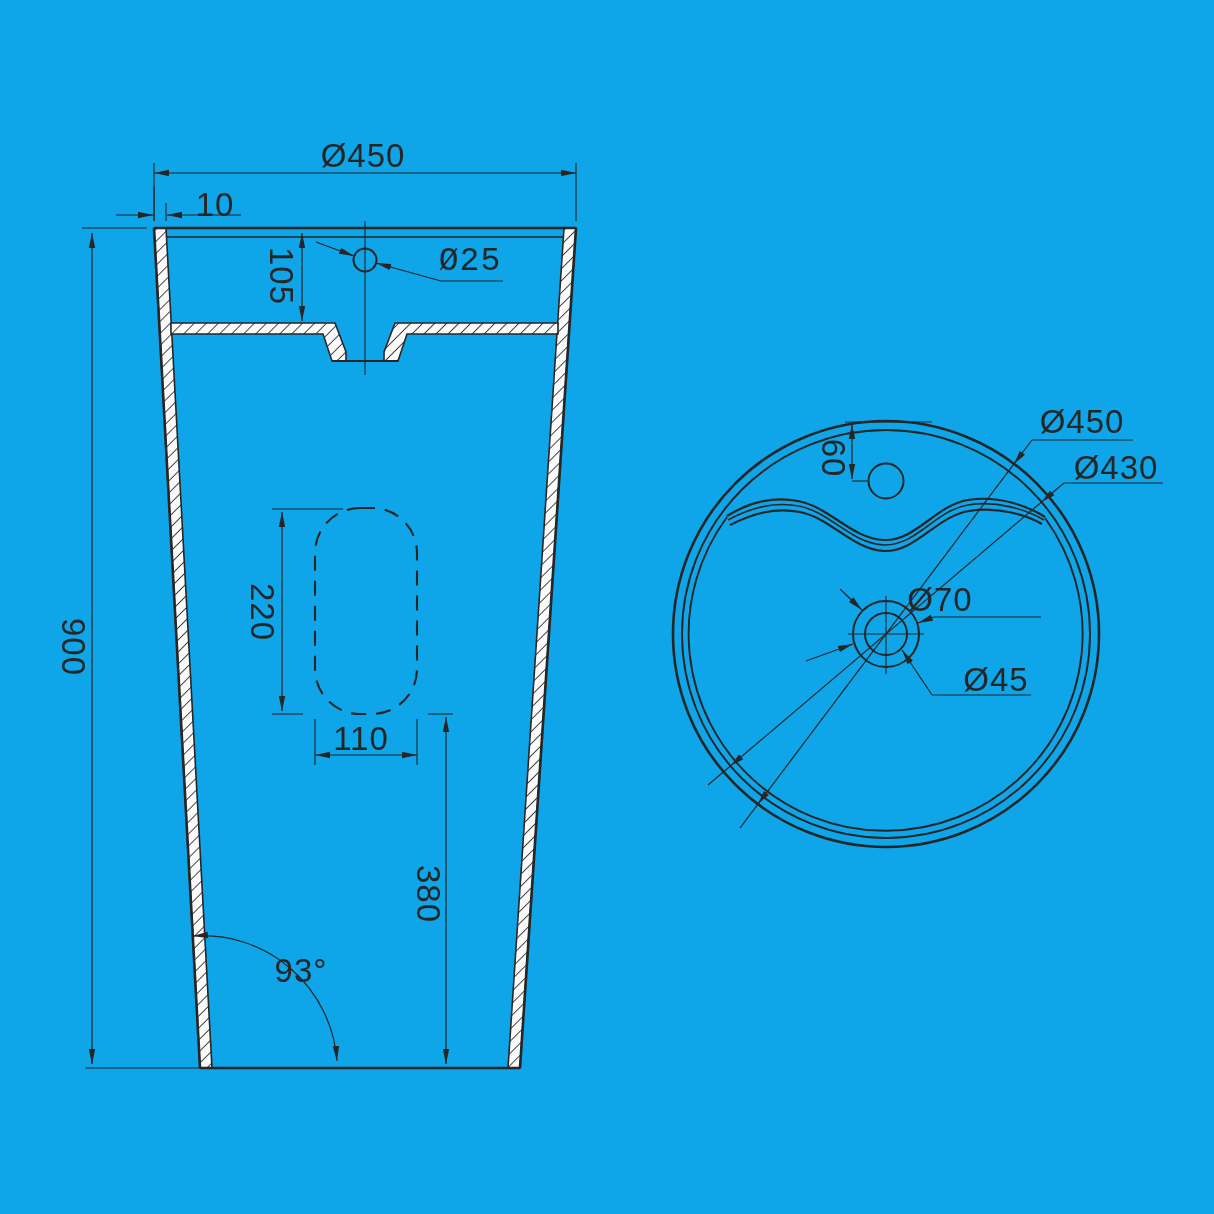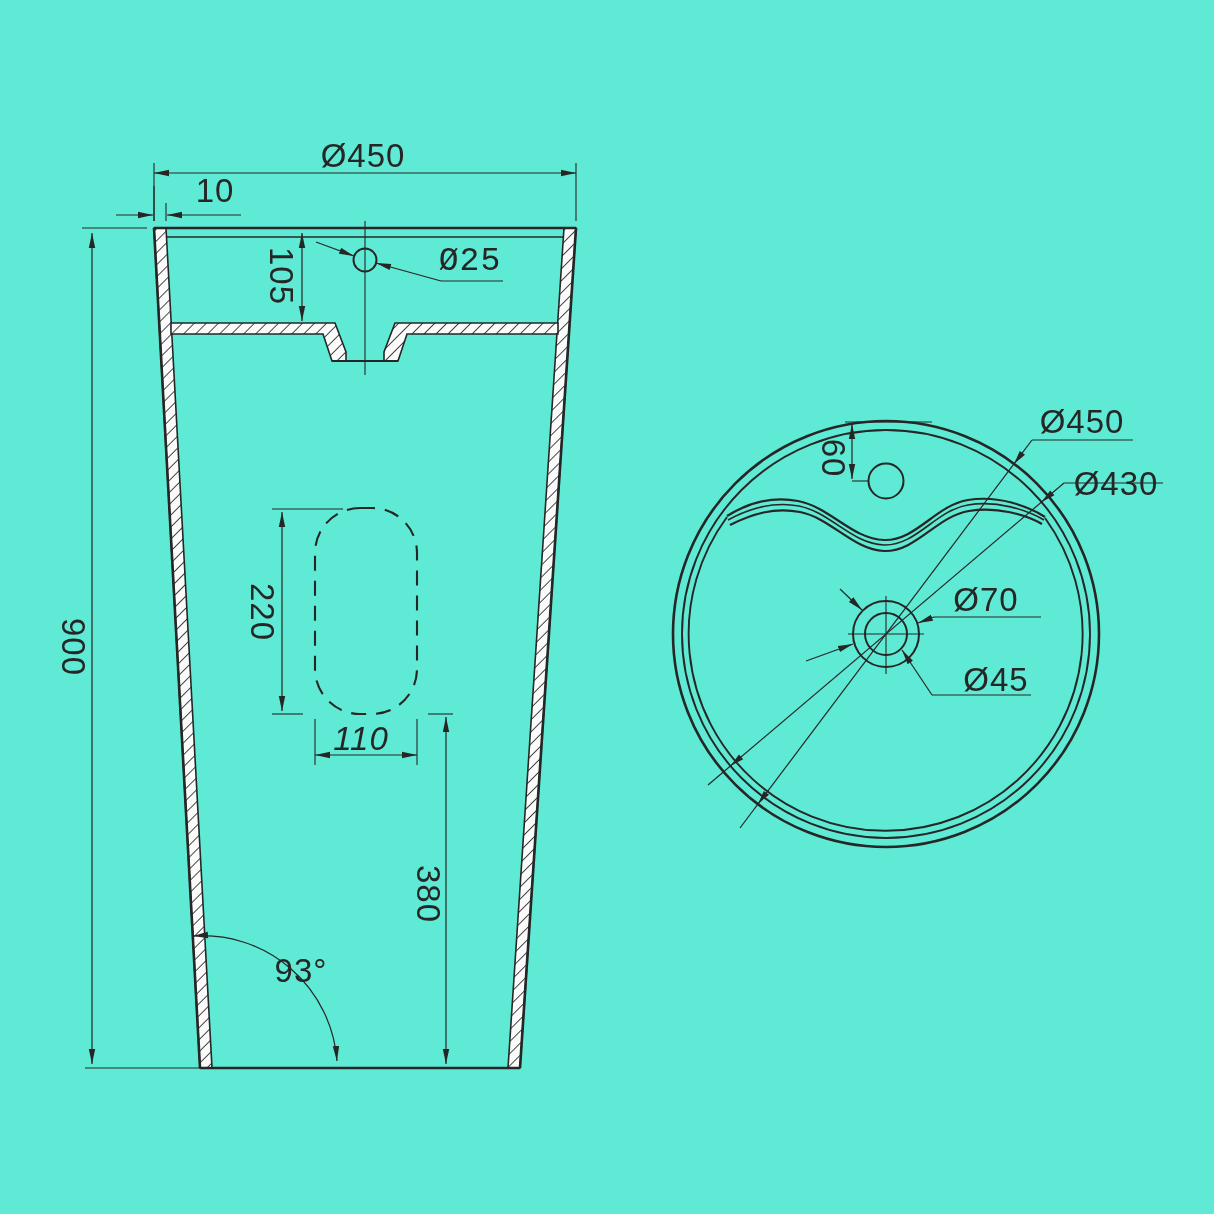--- a/index.html
+++ b/index.html
@@ -1,16 +1,16 @@
 <!DOCTYPE html>
 <html><head>
 <meta charset="utf-8">
 <style>
   html,body{margin:0;padding:0;background:#fbfbfb;}
-  #canvas{position:relative;width:1214px;height:1214px;background:#5eead4;overflow:hidden;
+  #canvas{position:relative;width:1214px;height:1214px;background:#0ea5e9;overflow:hidden;
           font-family:"Liberation Sans", sans-serif;color:#262626;}
   #drawing{position:absolute;left:0;top:0;}
   .dimlabel{position:absolute;font-size:33px;letter-spacing:1px;white-space:nowrap;
             transform:translate(-50%,-50%);line-height:1;color:#262626;}
   .rot{transform:translate(-50%,-50%) rotate(90deg);}
 </style>
 </head>
 <body>
 
 <div id="canvas">
@@ -116,28 +116,28 @@
       <line x1="934" y1="617" x2="1041" y2="617" stroke-width="1.2"></line>
       <line x1="840" y1="589" x2="862" y2="610" stroke-width="1.2" marker-end="url(#ah)"></line>
 
       <line x1="932" y1="695" x2="902" y2="650" stroke-width="1.2" marker-end="url(#ah)"></line>
       <line x1="932" y1="695" x2="1031" y2="695" stroke-width="1.2"></line>
       <line x1="806" y1="661" x2="853" y2="644" stroke-width="1.2" marker-end="url(#ah)"></line>
     </g>
   </svg>
 
   <div class="dimlabel" style="left:363px;top:155px;">Ø450</div>
-  <div class="dimlabel" style="left:215px;top:190px;">10</div>
+  <div class="dimlabel" style="left:215px;top:204px;">10</div>
   <div class="dimlabel rot" style="left:281px;top:276px;">105</div>
   <div class="dimlabel" style="left:470px;top:261px;font-family:Liberation Mono, monospace;">Ø25</div>
   <div class="dimlabel rot" style="left:73px;top:647px;">900</div>
   <div class="dimlabel rot" style="left:262px;top:612px;">220</div>
-  <div class="dimlabel" style="left:361px;top:738px;font-style:italic;">110</div>
+  <div class="dimlabel" style="left:361px;top:738px;">110</div>
   <div class="dimlabel rot" style="left:428px;top:894px;">380</div>
   <div class="dimlabel" style="left:301px;top:970px;text-align:right;">93°</div>
 
   <div class="dimlabel rot" style="left:833px;top:458px;">60</div>
   <div class="dimlabel" style="left:1082px;top:421px;">Ø450</div>
-  <div class="dimlabel" style="left:1116px;top:467px;margin-top:16px;">Ø430</div>
-  <div class="dimlabel" style="left:986px;top:599px;text-align:right;">Ø70</div>
+  <div class="dimlabel" style="left:1116px;top:467px;">Ø430</div>
+  <div class="dimlabel" style="left:940px;top:599px;text-align:right;">Ø70</div>
   <div class="dimlabel" style="left:974px;top:679px;margin-left:22px;">Ø45</div>
 
 </div>
 
 </body></html>

